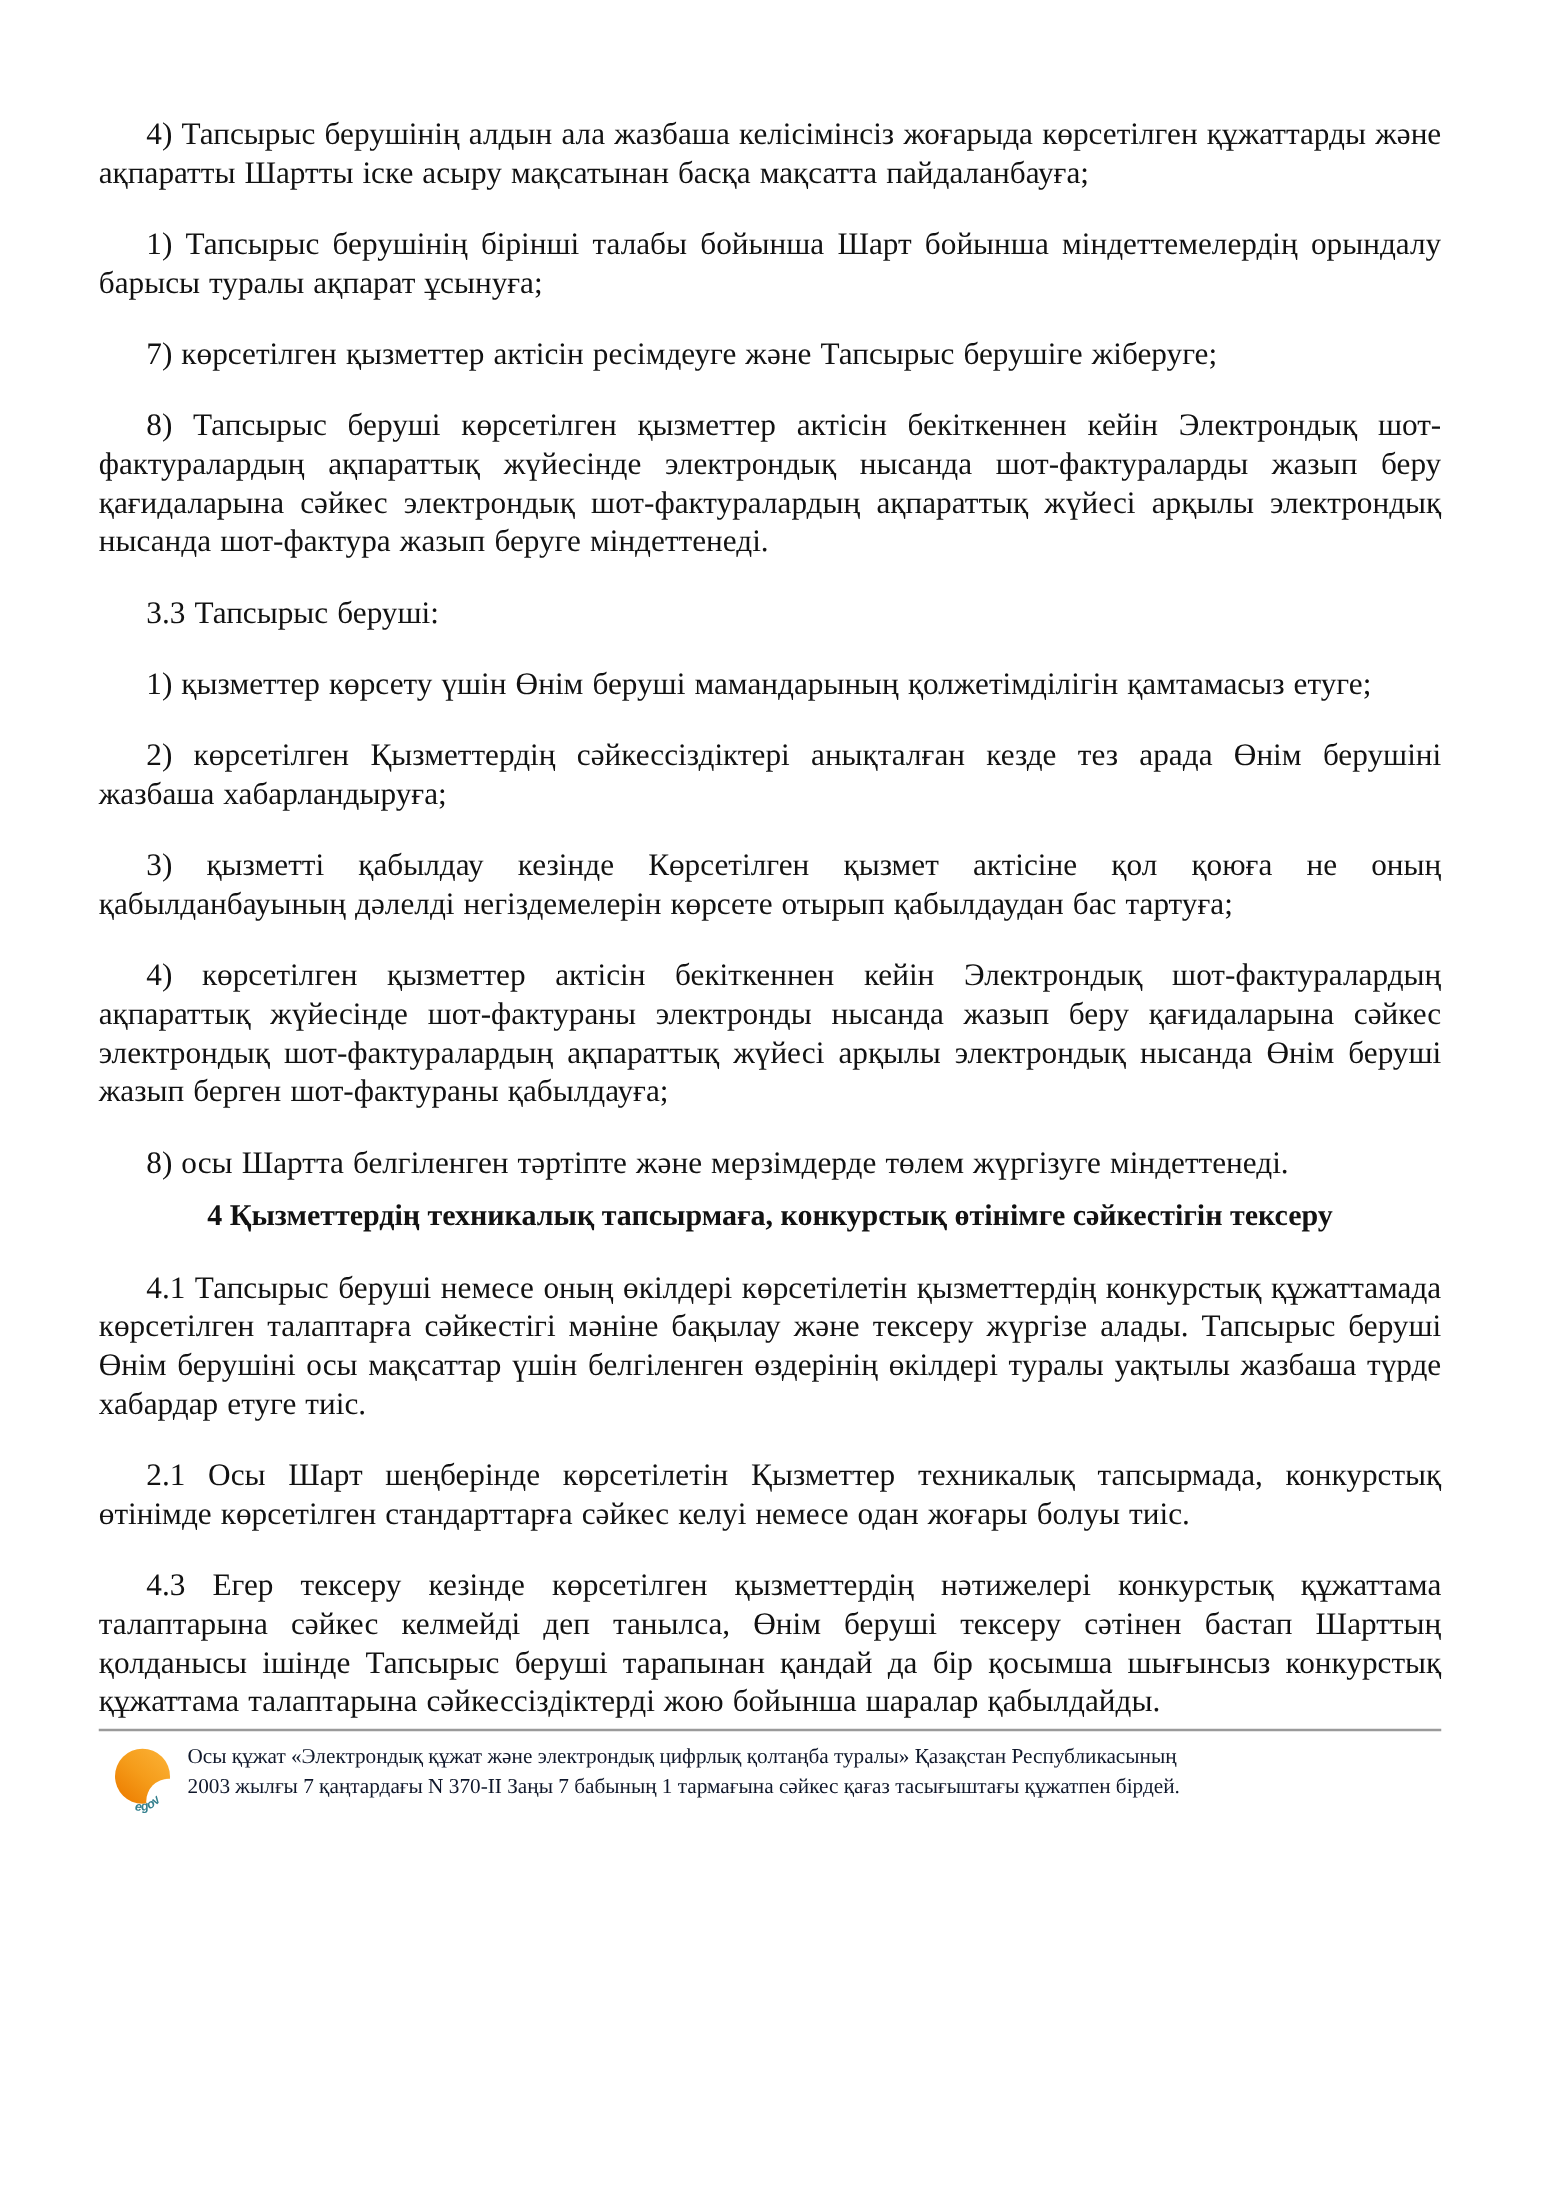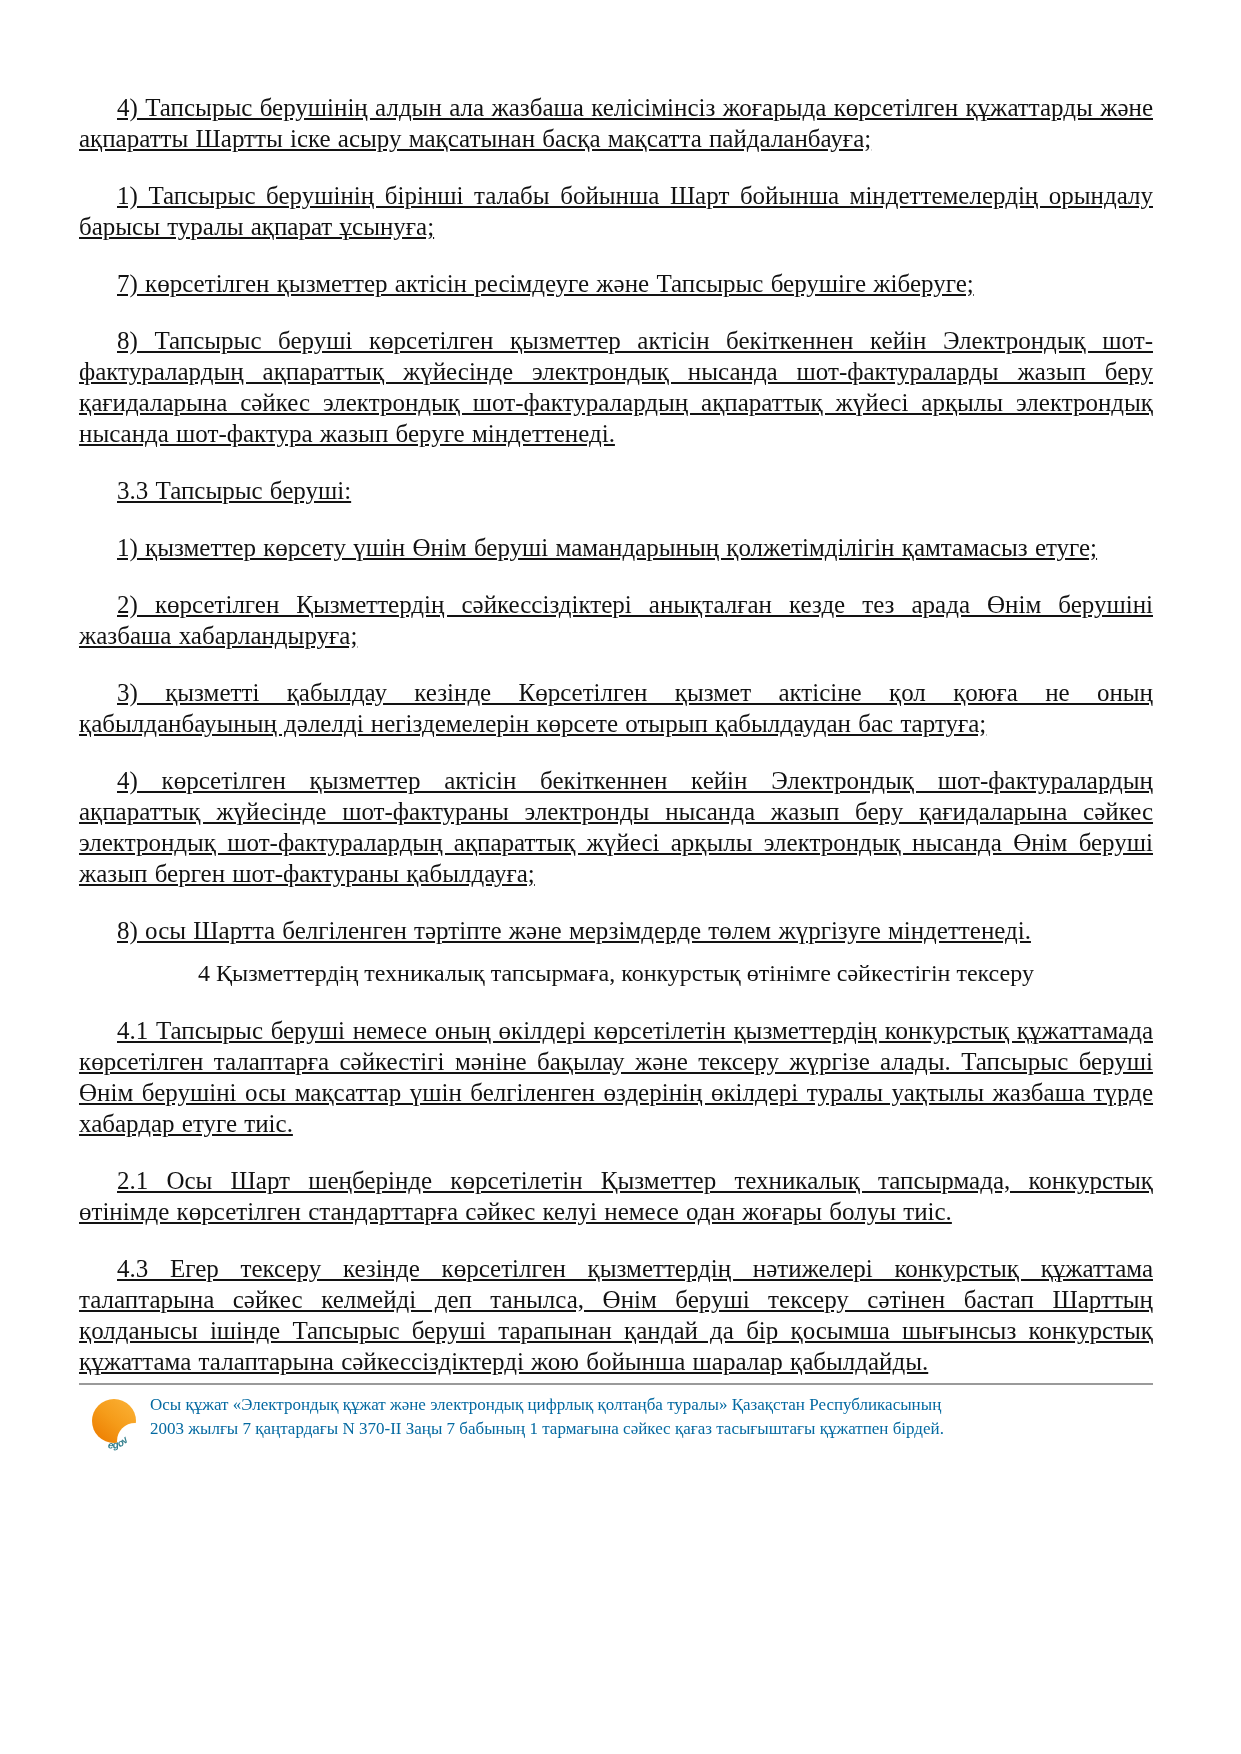--- a/index.html
+++ b/index.html
@@ -21,30 +21,29 @@
     padding: 92px 88px 0 79px;
     background: #ffffff;
   }
   p.body-par {
     margin: 26px 0 0 0;
     font-size: 25px;
     line-height: 31px;
     text-align: justify;
     text-indent: 38px;
     word-spacing: 1px;
-    text-decoration: underline;
   }
   p.body-par.first {
     margin-top: 0;
   }
   p.section-heading {
     margin: 11px 0 0 0;
     font-size: 24px;
     line-height: 32px;
-    font-weight: normal;
+    font-weight: bold;
     text-align: center;
     text-indent: 0;
   }
   .footer-rule {
     margin: 6px 0 0 0;
     border: none;
     border-top: 2px solid #9a9a9a;
     height: 0;
   }
   .footer {
@@ -58,21 +57,21 @@
     width: 48px;
     height: 54px;
     margin-top: 4px;
   }
   .footer-text {
     margin: 0 0 0 10px;
     width: 800px;
     font-size: 17px;
     line-height: 24px;
     text-align: left;
-    color: #0369a1;
+    color: #0f172a;
   }
 </style>
 </head>
 <body>
 
 <div class="page">
 
   <p class="body-par first">4) Тапсырыс берушінің алдын ала жазбаша келісімінсіз жоғарыда көрсетілген құжаттарды және ақпаратты Шартты іске асыру мақсатынан басқа мақсатта пайдаланбауға;</p>
   <p class="body-par">1) Тапсырыс берушінің бірінші талабы бойынша Шарт бойынша міндеттемелердің орындалу барысы туралы ақпарат ұсынуға;</p>
   <p class="body-par">7) көрсетілген қызметтер актісін ресімдеуге және Тапсырыс берушіге жіберуге;</p>

